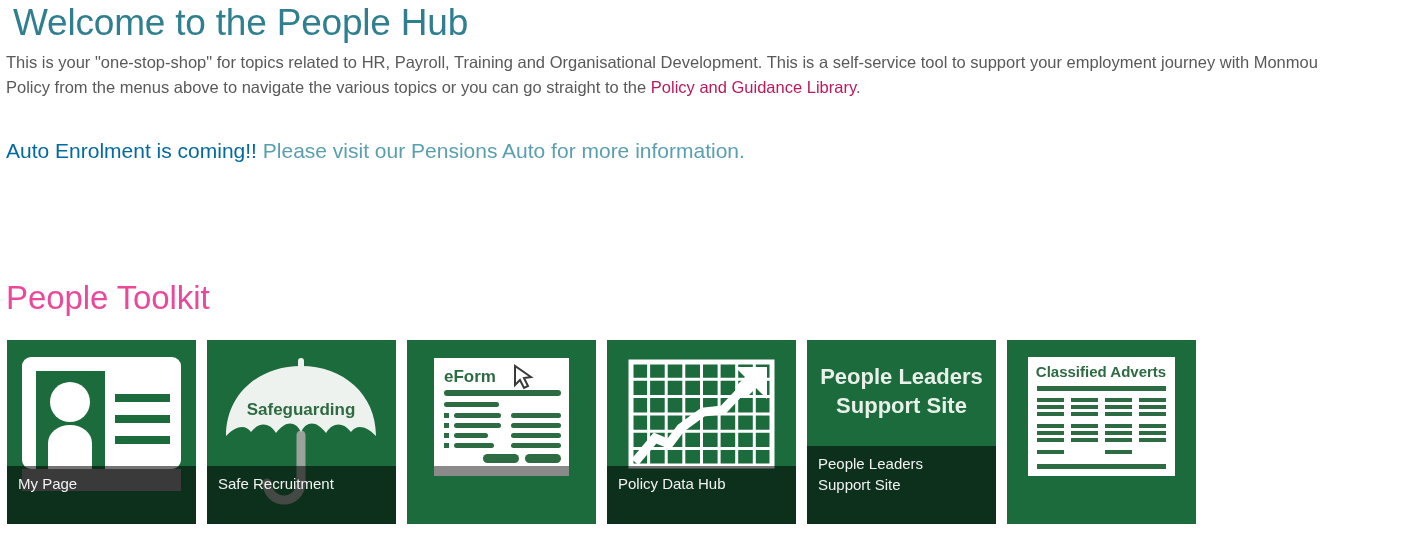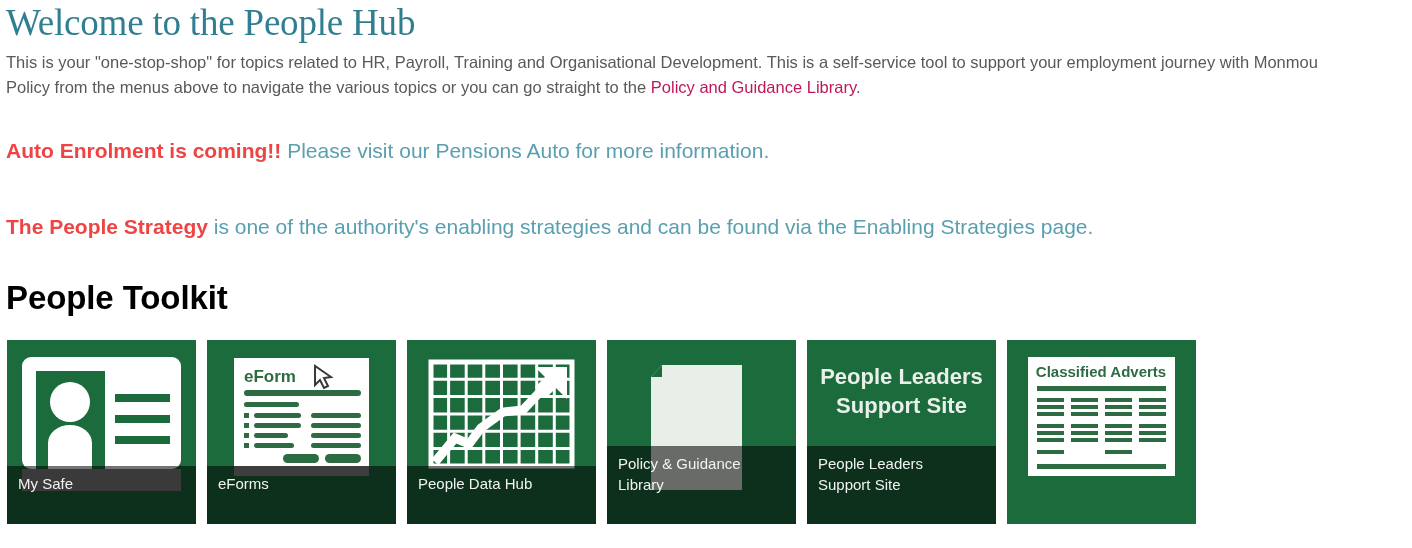--- a/index.html
+++ b/index.html
@@ -18,39 +18,38 @@
   .page {
     position: relative;
     width: 1412px;
     height: 548px;
     overflow: hidden;
   }
 
   
   .h1-welcome {
     position: absolute;
-    left: 6px;
+    left: 13px;
     top: 0px;
     font-size: 37px;
     line-height: 46px;
     font-weight: 400;
     color: #2f7f91;
     white-space: nowrap;
     letter-spacing: -0.2px;
-    font-family: Liberation Serif, serif;
   }
 
   .h1-toolkit {
     position: absolute;
     left: 6px;
     top: 277px;
     font-size: 33px;
     line-height: 42px;
-    font-weight: 700;
-    color: #000000;
+    font-weight: 400;
+    color: #ec4899;
     white-space: nowrap;
     letter-spacing: -0.1px;
   }
 
   
   .intro {
     position: absolute;
     left: 6px;
     top: 50px;
     width: 1420px;
@@ -69,22 +68,22 @@
     position: absolute;
     left: 6px;
     font-size: 21px;
     line-height: 30px;
     white-space: nowrap;
     color: #5a9fb0;
   }
   .notice-auto { top: 136px; }
   .notice-strategy { top: 212px; }
   .notice strong {
-    color: #ef4444;
-    font-weight: bold;
+    color: #0369a1;
+    font-weight: normal;
   }
 
   
   .tiles {
     position: absolute;
     left: 7px;
     top: 340px;
     display: flex;
     gap: 11px;
   }
@@ -148,23 +147,20 @@
 
   <div class="intro">
     <span class="line">This is your "one-stop-shop" for topics related to HR, Payroll, Training and Organisational Development.  This is a self-service tool to support your employment journey with Monmou</span>
     <span class="line"><span>Policy from the menus above to navigate the various topics or you can go straight to the </span><a class="link-teal" href="#" style="text-decoration:none">Policy and Guidance Library</a><span>.</span></span>
   </div>
 
   <div class="notice notice-auto">
     <strong>Auto Enrolment is coming!!</strong><span> Please visit our Pensions Auto for more information.</span>
   </div>
 
-  <div class="notice notice-strategy">
-    <strong>The People Strategy</strong><span> is one of the authority's enabling strategies and can be found via the Enabling Strategies page.</span>
-  </div>
 
   <div class="h1-toolkit">People Toolkit</div>
 
   <div class="tiles">
 
     <div class="tile">
       <div class="tile-art">
         <svg viewBox="0 0 189 184" xmlns="http://www.w3.org/2000/svg">
           <rect x="15" y="17" width="159" height="112" rx="9" ry="9" fill="#ffffff"></rect>
           <rect x="15" y="129" width="159" height="20" rx="0" ry="0" fill="#808080"></rect>
@@ -179,24 +175,48 @@
           <rect x="29" y="31" width="4" height="98" fill="#ffffff" opacity="0"></rect>
 
           <path d="M29 37 a6 6 0 0 1 6 -6 h57 a6 6 0 0 1 6 6 v0 h-69 z" fill="#1c6b3c"></path>
 
           <rect x="108" y="54" width="55" height="8" fill="#1c6b3c"></rect>
           <rect x="108" y="75" width="55" height="8" fill="#1c6b3c"></rect>
           <rect x="108" y="96" width="55" height="8" fill="#1c6b3c"></rect>
         </svg>
       </div>
       <div class="tile-footer">
-        <div class="tile-label">My Safe</div>
-      </div>
-    </div>
-
+        <div class="tile-label">My Page</div>
+      </div>
+    </div>
+
+    <div class="tile">
+      <div class="tile-art">
+        <svg viewBox="0 0 189 184" xmlns="http://www.w3.org/2000/svg">
+
+          <path d="M94 95 v48 a17 17 0 0 1 -34 0" stroke="#9aa39a" stroke-width="9" fill="none" stroke-linecap="round"></path>
+
+          <path d="M19 96
+                   C19 54 52 26 94 26
+                   C136 26 169 54 169 96
+                   C159 86 150 84 144 92
+                   C136 82 126 82 119 93
+                   C110 81 100 80 94 92
+                   C88 80 78 81 69 93
+                   C62 82 52 82 44 92
+                   C38 84 29 86 19 96 Z" fill="#eef2ee"></path>
+
+          <rect x="91" y="18" width="6" height="11" rx="3" fill="#eef2ee"></rect>
+          <text x="94" y="75" font-family="'Liberation Sans', sans-serif" font-size="17" font-weight="bold" fill="#2d6b42" text-anchor="middle">Safeguarding</text>
+        </svg>
+      </div>
+      <div class="tile-footer">
+        <div class="tile-label">Safe Recruitment</div>
+      </div>
+    </div>
 
     <div class="tile">
       <div class="tile-art">
         <svg viewBox="0 0 189 184" xmlns="http://www.w3.org/2000/svg">
           <rect x="27" y="18" width="135" height="112" fill="#ffffff"></rect>
           <rect x="27" y="126" width="135" height="10" fill="#8a8a8a"></rect>
           <text x="37" y="42" font-family="'Liberation Sans', sans-serif" font-size="17" font-weight="bold" fill="#2d6b42">eForm</text>
 
           <path d="M108 26 l0 19 l5 -5 l4 8 l4 -2 l-4 -8 l7 -1 z" fill="#ffffff" stroke="#3a3a3a" stroke-width="2"></path>
 
@@ -217,23 +237,20 @@
           <g fill="#2d6b42">
             <rect x="104" y="73" width="50" height="5" rx="2.5"></rect>
             <rect x="104" y="83" width="50" height="5" rx="2.5"></rect>
             <rect x="104" y="93" width="50" height="5" rx="2.5"></rect>
             <rect x="104" y="103" width="50" height="5" rx="2.5"></rect>
           </g>
 
           <rect x="76" y="114" width="36" height="9" rx="4.5" fill="#2d6b42"></rect>
           <rect x="118" y="114" width="36" height="9" rx="4.5" fill="#2d6b42"></rect>
         </svg>
-      </div>
-      <div class="tile-footer">
-        <div class="tile-label">eForms</div>
       </div>
     </div>
 
     <div class="tile">
       <div class="tile-art">
         <svg viewBox="0 0 189 184" xmlns="http://www.w3.org/2000/svg">
           <rect x="24" y="22" width="141" height="104" fill="none" stroke="#ffffff" stroke-width="5"></rect>
           <g stroke="#ffffff" stroke-width="3">
             <line x1="41.6" y1="22" x2="41.6" y2="126"></line>
             <line x1="59.2" y1="22" x2="59.2" y2="126"></line>
@@ -248,36 +265,24 @@
             <line x1="24" y1="91.3" x2="165" y2="91.3"></line>
             <line x1="24" y1="108.6" x2="165" y2="108.6"></line>
           </g>
 
           <polyline points="28,122 48,98 62,104 74,88 96,72 116,70 146,38" fill="none" stroke="#ffffff" stroke-width="9" stroke-linejoin="miter" stroke-linecap="butt"></polyline>
 
           <path d="M128 27 h32 v32 l-11 -11 l-10 10 l-11 -11 l10 -10 z" fill="#ffffff"></path>
         </svg>
       </div>
       <div class="tile-footer">
-        <div class="tile-label">People Data Hub</div>
-      </div>
-    </div>
-
-    <div class="tile two-line">
-      <div class="tile-art">
-        <svg viewBox="0 0 189 184" xmlns="http://www.w3.org/2000/svg">
-          <path d="M55 25 h80 v125 h-91 v-113 z" fill="#e8eee8"></path>
-          <path d="M55 25 l-11 12 h11 z" fill="#1c6b3c"></path>
-        </svg>
-      </div>
-      <div class="tile-footer">
-        <div class="tile-label">Policy &amp; Guidance
-Library</div>
-      </div>
-    </div>
+        <div class="tile-label">Policy Data Hub</div>
+      </div>
+    </div>
+
 
     <div class="tile two-line">
       <div class="tile-art"></div>
       <div class="tile-center-text">People Leaders
 Support Site</div>
       <div class="tile-footer">
         <div class="tile-label">People Leaders
 Support Site</div>
       </div>
     </div>

